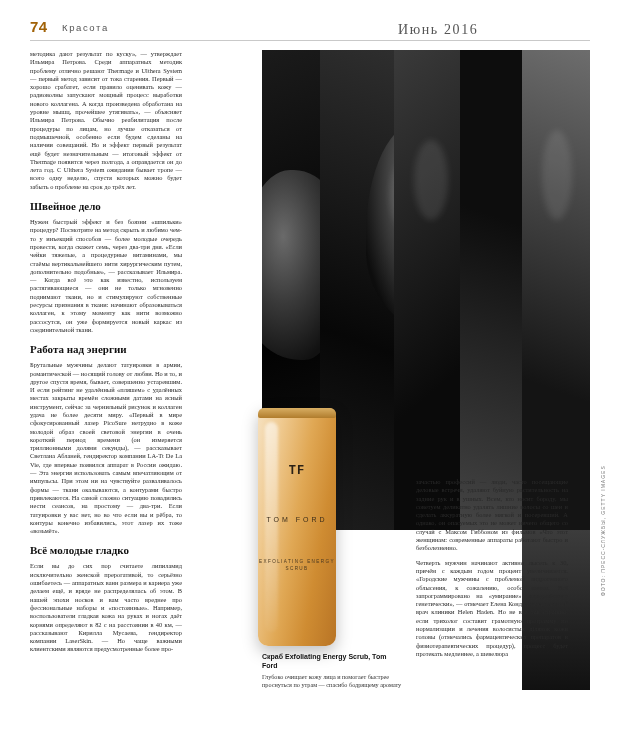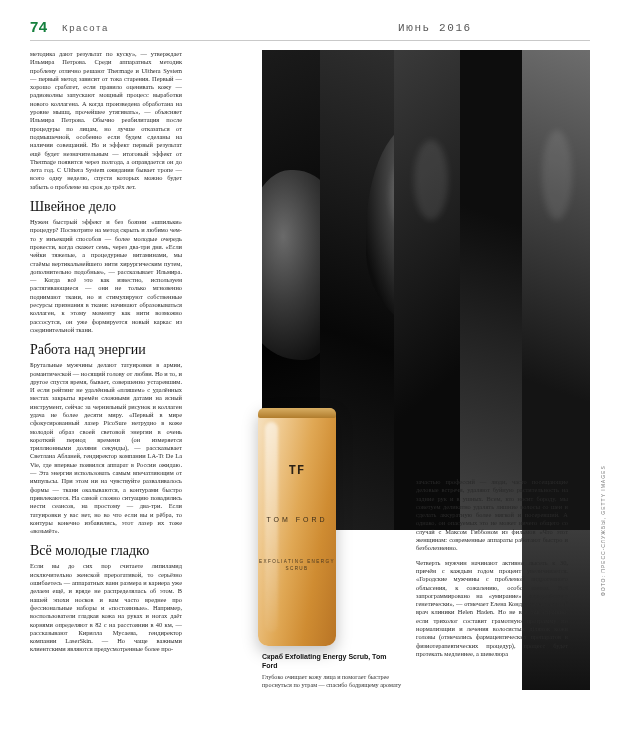--- a/index.html
+++ b/index.html
@@ -17,52 +17,52 @@
   }
 
   
   .runhead{
     position:absolute;left:0;top:18px;width:620px;height:22px;
   }
   .folio{
     position:absolute;left:30px;top:0;
     font-family:"Liberation Sans", sans-serif;
     font-weight:bold;font-size:15px;letter-spacing:0.5px;
-    color:#15803d;
+    color:#a16207;
   }
   .section-title{
     position:absolute;left:62px;top:4px;
     font-family:"Liberation Sans", sans-serif;
     font-size:9.5px;letter-spacing:1.6px;color:#555;text-align:center;
   }
   .issue{
     position:absolute;left:398px;top:4px;
-    font-family:Liberation Mono, monospace;
-    font-size:11px;letter-spacing:1.6px;color:#555;
+    font-family:Liberation Serif, serif;
+    font-size:14px;letter-spacing:1.6px;color:#555;
   }
   .rule{
     position:absolute;left:30px;top:40px;width:560px;height:1px;
     background:#c9c9c9;
   }
 
   
   .col{
     position:absolute;
     font-size:6.4px;
     line-height:8.3px;
     text-align:justify;
     color:#2a2a2a;
     -webkit-hyphens:auto;hyphens:auto;
   }
   .col p{margin:0 0 6px 0;}
   .subhead{
     font-family:"Liberation Serif", serif;
-    font-size:14px;
+    font-size:11px;
     line-height:13px;
-    font-weight:normal;
+    font-weight:bold;
     margin:9px 0 5px 0;
     color:#111;
   }
   .col1{left:30px;top:50px;width:152px;}
   .col3{left:416px;top:478px;width:152px;}
 
   
   .photo-area{
     position:absolute;left:262px;top:50px;width:328px;height:640px;
     overflow:hidden;

